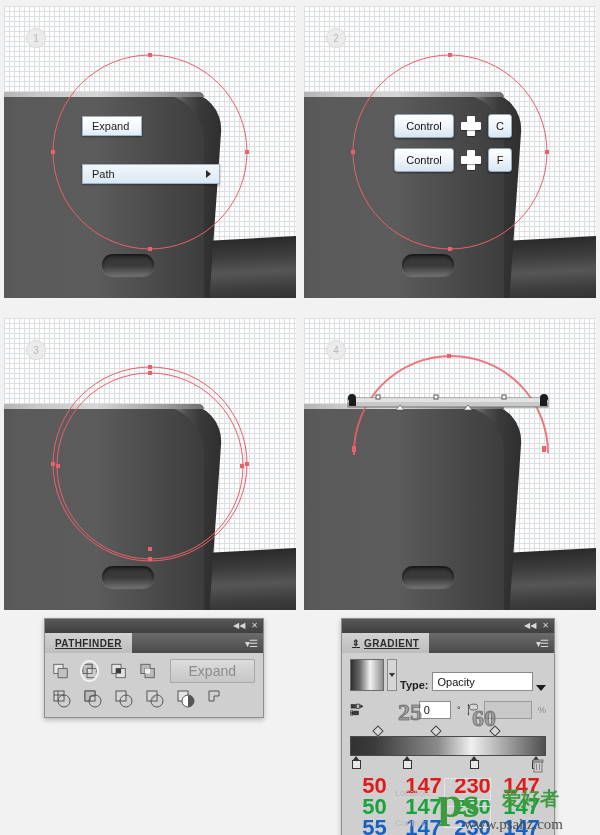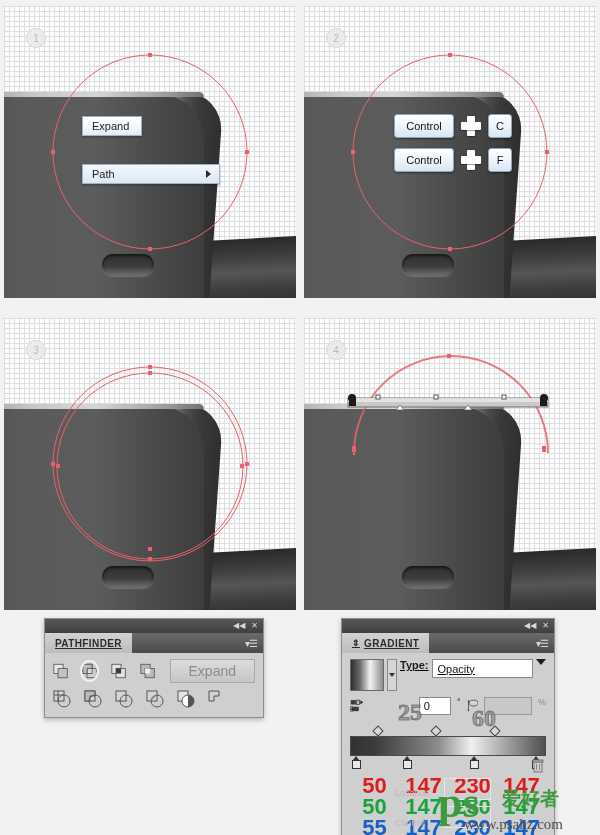--- a/index.html
+++ b/index.html
@@ -166,41 +166,41 @@
   }
   .expand-btn {
     margin-left: auto;
     font-size: 14px; color: #8c8c8c;
     border: 1px solid #a8a8a8; border-radius: 1px;
     background: linear-gradient(to bottom,#dcdcdc,#c6c6c6);
     padding: 3px 18px;
   }
 
   
-  .gr-row1 { display: flex; align-items: flex-start; gap: 3px; margin-bottom: 6px; text-decoration: underline; }
+  .gr-row1 { display: flex; align-items: flex-end; gap: 3px; margin-bottom: 6px; }
   .gr-swatch {
     width: 34px; height: 32px; border: 1px solid #6a6a6a;
     background: linear-gradient(to right,#2f2f2f 0%,#6b6b6b 28%,#f2f2f2 60%,#8d8d8d 100%);
   }
   .gr-swatch-drop {
     width: 10px; height: 32px; border: 1px solid #8a8a8a; background: #d6d6d6;
     display: flex; align-items: center; justify-content: center;
   }
   .tiny-caret { width: 0; height: 0; border-left: 3px solid transparent; border-right: 3px solid transparent; border-top: 4px solid #333; }
   .gr-type-label { font-size: 11px; font-weight: bold; color: #1f1f1f; }
   .gr-select {
     flex: 1; height: 19px; background: #fff; border: 1px solid #8a8a8a;
     display: flex; align-items: center; padding: 0 5px;
     font-size: 11px; color: #111;
   }
   .gr-select-caret {
     width: 0; height: 0; margin-left: auto;
     border-left: 5px solid transparent; border-right: 5px solid transparent; border-top: 6px solid #1c1c1c;
   }
-  .gr-row2 { display: flex; align-items: flex-start; gap: 6px; margin-bottom: 2px; position: relative; height: 26px; }
+  .gr-row2 { display: flex; align-items: center; gap: 6px; margin-bottom: 2px; position: relative; height: 26px; }
   .rev-icon { width: 20px; height: 18px; position: relative; }
   .angle-field {
     width: 42px; height: 18px; background: #fff; border: 1px solid #8a8a8a;
     font-size: 11px; color: #111; display: flex; align-items: center; padding-left: 4px;
   }
   .deg-sign { font-size: 9px; color: #222; }
   .aspect-icon { width: 16px; height: 18px; position: relative; }
   .aspect-field {
     width: 64px; height: 18px; background: #c8c8c8; border: 1px solid #9a9a9a;
   }

